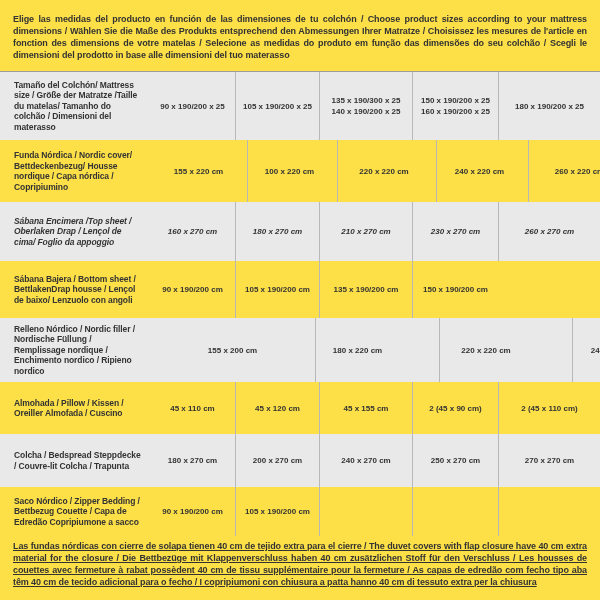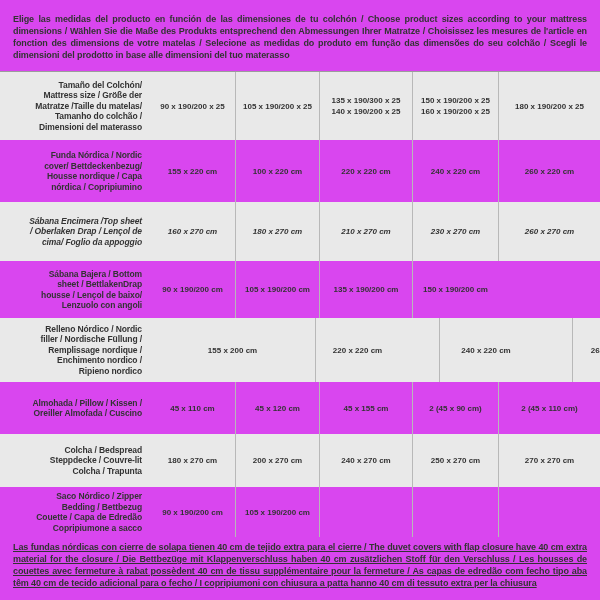--- a/index.html
+++ b/index.html
@@ -1,40 +1,39 @@
 <!DOCTYPE html>
 <html style="--text: #333333; --row-alt-bg: #e9e9e9; --grid-line: #b8b8b8; --table-top-border: #9c9c9c;"><head>
 <meta charset="utf-8">
 <style>
   html,body{margin:0;padding:0;background:#fff;}
   .page{
     width:600px;height:600px;box-sizing:border-box;overflow:hidden;
-    background:#d946ef;padding-top:13px;
+    background:#fde047;padding-top:13px;
     font-family:"Liberation Sans",sans-serif;color:var(--text,#333);
   }
   .note{
     margin:0 13px;font-size:9px;font-weight:bold;line-height:12px;
     text-align:justify;letter-spacing:-0.1px;color:var(--text,#333);
   }
   .size-table{margin-top:10px;border-top:1px solid var(--table-top-border,#9c9c9c);}
   .row{display:grid;grid-template-columns:150px 85px 84px 93px 86px 102px;}
   .row:nth-child(odd){background:var(--row-alt-bg,#e9e9e9);}
   .row:nth-child(1){min-height:68px;}
-  .row:nth-child(2){min-height:62px;}
+  .row:nth-child(2){min-height:62px;gap:6px;}
   .row:nth-child(3){min-height:59px;font-style:italic;}
   .row:nth-child(4){min-height:57px;}
   .row:nth-child(5){min-height:64px;gap:40px;}
   .row:nth-child(6){min-height:52px;}
   .row:nth-child(7){min-height:53px;}
   .row:nth-child(8){min-height:49px;}
   .cell{display:flex;align-items:center;font-weight:bold;color:var(--text,#3a3a3a);}
   .cell.label{
     font-size:8.5px;line-height:10.5px;letter-spacing:-0.1px;
-    padding:4px 8px 4px 29px;
-    text-align:right;
+    padding:4px 8px 4px 14px;
   }
   .cell.val{
     font-size:8px;line-height:11px;justify-content:center;text-align:center;
     white-space:pre-line;padding:2px;
   }
   .row > .cell:nth-child(n+3){border-left:1px solid var(--grid-line,#b8b8b8);}
   .footnote{margin-top:4px;text-decoration:underline;}
 </style>
 </head>
 <body>
@@ -78,20 +77,21 @@
       <div class="cell label">Sábana Bajera / Bottom sheet / BettlakenDrap housse / Lençol de baixo/ Lenzuolo con angoli</div>
       <div class="cell val">90 x 190/200 cm</div>
       <div class="cell val">105 x 190/200 cm</div>
       <div class="cell val">135 x 190/200 cm</div>
       <div class="cell val">150 x 190/200 cm</div>
     </div>
 
     <div class="row">
       <div class="cell label">Relleno Nórdico / Nordic filler / Nordische Füllung / Remplissage nordique / Enchimento nordico / Ripieno nordico</div>
       <div class="cell val">155 x 200 cm</div>
+      <div class="cell val">180 x 220 cm</div>
       <div class="cell val">220 x 220 cm</div>
       <div class="cell val">240 x 220 cm</div>
       <div class="cell val">260 x 220 cm</div>
     </div>
 
     <div class="row">
       <div class="cell label">Almohada / Pillow / Kissen / Oreiller Almofada / Cuscino</div>
       <div class="cell val">45 x 110 cm</div>
       <div class="cell val">45 x 120 cm</div>
       <div class="cell val">45 x 155 cm</div>

